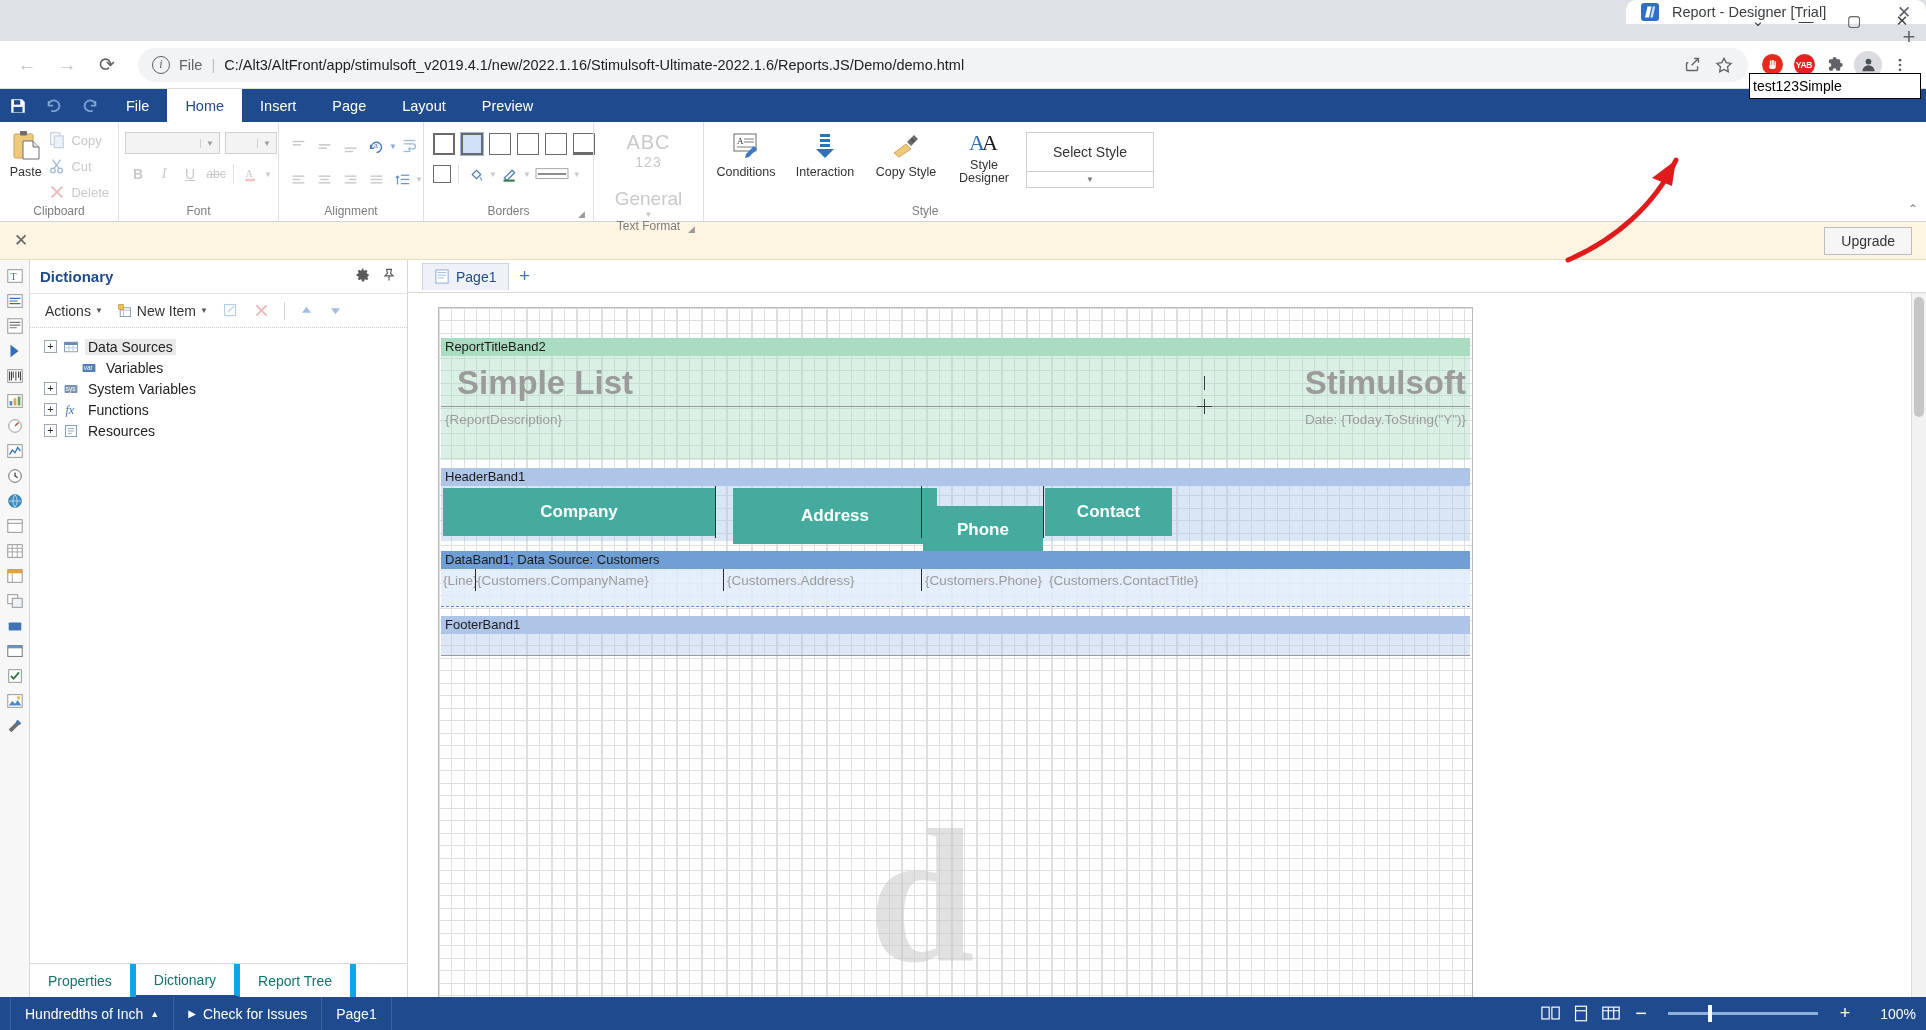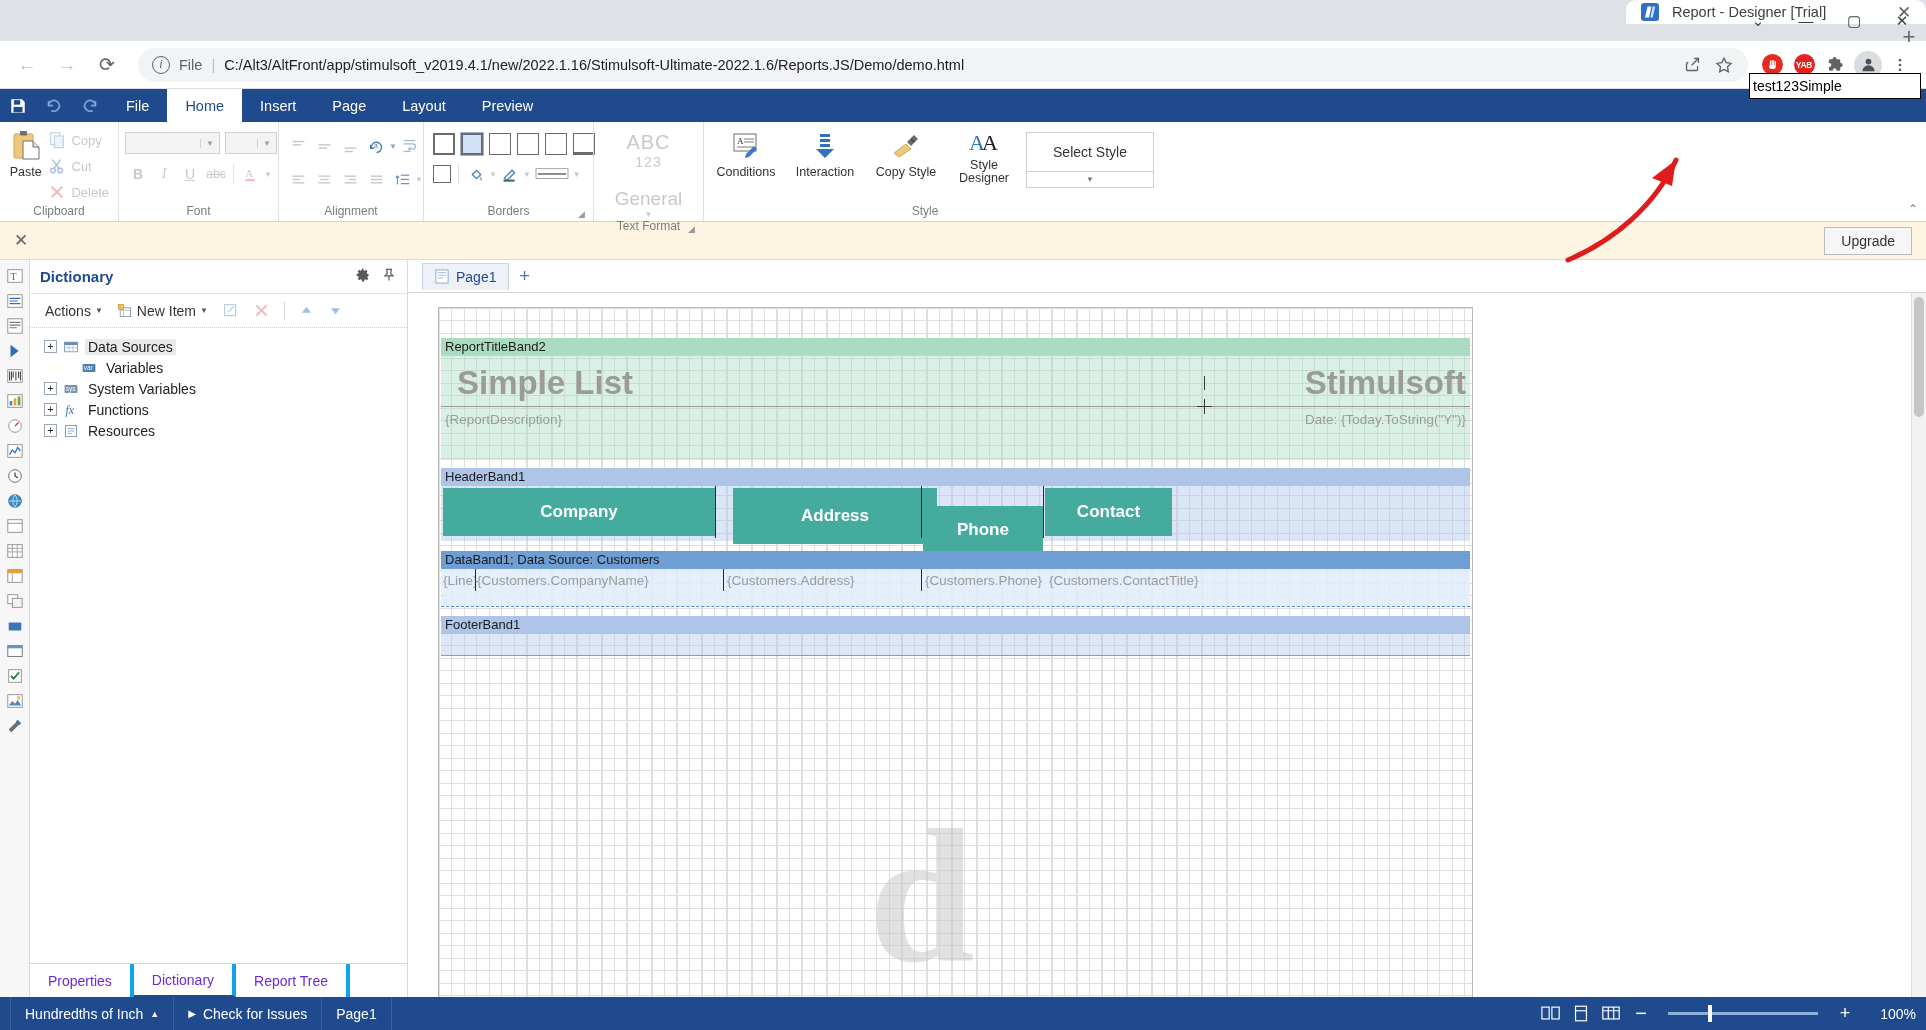--- a/index.html
+++ b/index.html
@@ -130,22 +130,22 @@
   .caret{ font-size:8px; color:#555;}
   .vsep{ width:1px; height:18px; background:#d5d5d5; margin:0 5px;}
   .tree{ flex:1; padding:8px 0 0 10px; overflow:auto; font-size:14px;}
   .tnode{ display:flex; align-items:center; height:21px; gap:6px; padding-left:4px; cursor:pointer;}
   .expander{ width:13px;height:13px;border:1px solid #9aa7b4; background:#fff; color:#2a2a2a;
     font-size:11px; line-height:10px; text-align:center; display:inline-block; flex:none;}
   .expander.none{ border:none; background:none;}
   .tnode .nlabel{ padding:0 3px;}
   .tnode.selected .nlabel{ background:#eaeaea;}
   .dict-tabs{ height:34px; border-top:1px solid #d8d8d8; display:flex; align-items:stretch; background:#fff;}
-  .dtab{ padding:0 18px; display:flex;align-items:center; font-size:14px; color:#6d28d9; cursor:pointer;
-    border-right:4px solid #0ea5e9;text-align:center;}
+  .dtab{ padding:0 18px; display:flex;align-items:center; font-size:14px; color:#0f766e; cursor:pointer;
+    border-right:6px solid #0ea5e9;text-align:center;}
   .dtab.active{ background:#fff; border-bottom:2px solid #1f4b8e; font-weight:normal;}
 
   .designer{ flex:1; display:flex; flex-direction:column; min-width:0; background:#fff;}
   .page-tabs{ height:33px; display:flex; align-items:center; padding-left:14px; gap:2px;
     border-bottom:1px solid #d8d8d8; background:#fff;}
   .ptab{ display:flex;align-items:center; gap:7px; padding:5px 12px; font-size:14px;
     background:#eef2f8; border:1px solid #c8d4e4; border-bottom:none; color:#1f4b8e; cursor:pointer;}
   .ptab-add{ width:26px;height:26px;display:flex;align-items:center;justify-content:center;
     font-size:19px; color:#4a76b8; cursor:pointer;}
   .canvas-wrap{ flex:1; position:relative; overflow:hidden; background:#fff; display:flex;}

